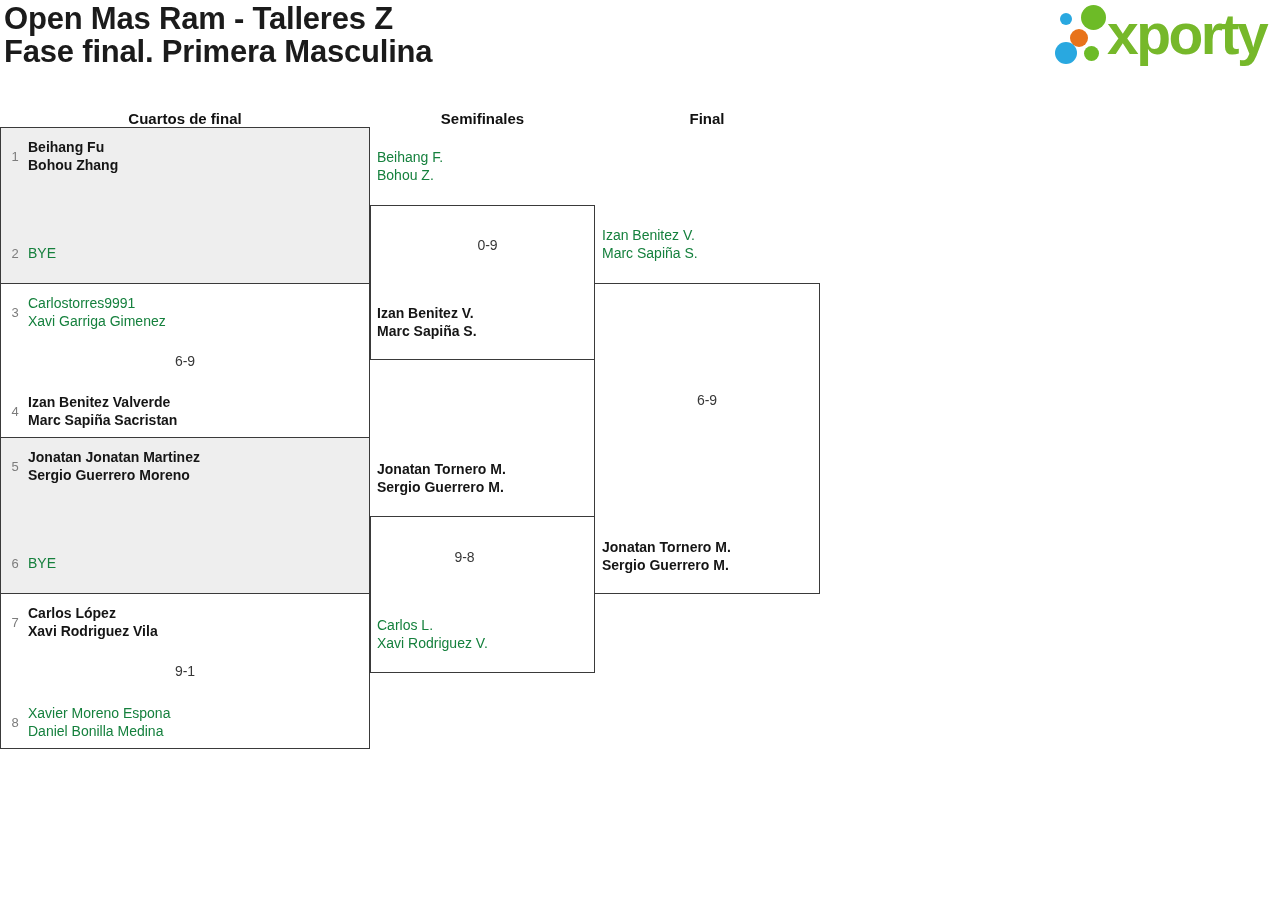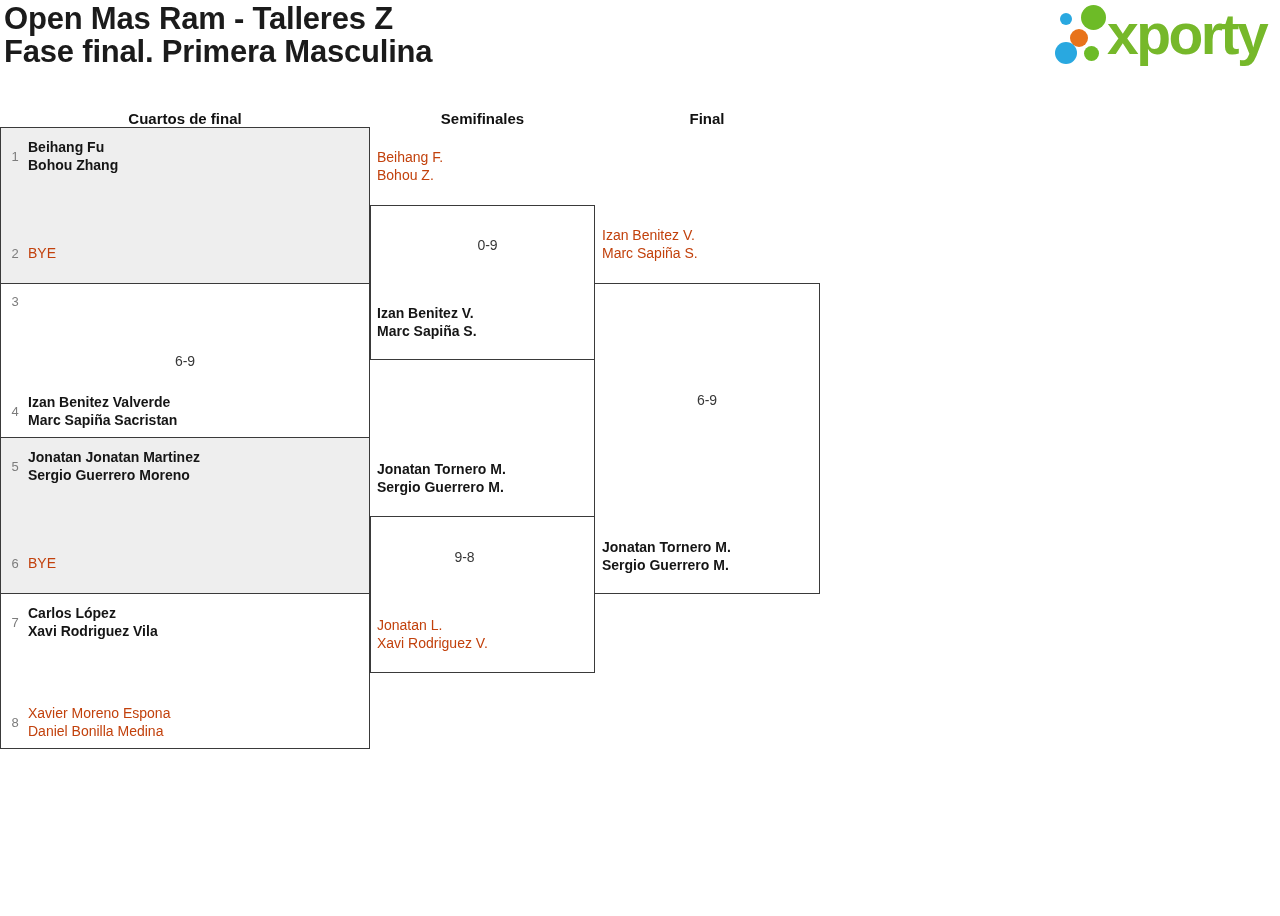--- a/index.html
+++ b/index.html
@@ -25,21 +25,21 @@
 
   
   .box { position:absolute; border:1px solid #3a3a3a; background:#fff; }
   .box.shaded { background:#eeeeee; }
 
   .slot { position:absolute; left:8px; right:4px; display:flex; align-items:center; gap:7px; }
   .slot.top { top:10px; }
   .slot.bottom { bottom:8px; }
   .slot.bottom.single { padding-bottom:13px; }
   .seed { flex:none; width:12px; text-align:center; font-size:13px; color:#7c7c7c; }
-  .team span { display:block; font-size:14px; line-height:18px; color:#c2410c; white-space:nowrap; }
+  .team span { display:block; font-size:14px; line-height:18px; color:#15803d; white-space:nowrap; }
   .team.bold span { font-weight:bold; color:#151515; }
 
   .score-center { position:absolute; left:0; right:0; top:50%; transform:translateY(-50%);
                   text-align:center; font-size:14px; color:#373737; }
   .score-free { position:absolute; text-align:center; font-size:14px; line-height:18px; color:#373737; }
 
   .team.free { position:absolute; }
 </style>
 </head>
 <body>
@@ -78,20 +78,24 @@
       <div class="team">
         <span>BYE</span>
         <span></span>
       </div>
     </div>
   </div>
 
   <div class="box" style="left:0; top:283px; width:370px; height:155px;">
     <div class="slot top">
       <span class="seed">3</span>
+      <div class="team">
+        <span>Carlostorres9991</span>
+        <span>Xavi Garriga Gimenez</span>
+      </div>
     </div>
     <div class="score-center">6-9</div>
     <div class="slot bottom">
       <span class="seed">4</span>
       <div class="team bold">
         <span>Izan Benitez Valverde</span>
         <span>Marc Sapiña Sacristan</span>
       </div>
     </div>
   </div>
@@ -115,20 +119,21 @@
   </div>
 
   <div class="box" style="left:0; top:593px; width:370px; height:156px;">
     <div class="slot top">
       <span class="seed">7</span>
       <div class="team bold">
         <span>Carlos López</span>
         <span>Xavi Rodriguez Vila</span>
       </div>
     </div>
+    <div class="score-center">9-1</div>
     <div class="slot bottom">
       <span class="seed">8</span>
       <div class="team">
         <span>Xavier Moreno Espona</span>
         <span>Daniel Bonilla Medina</span>
       </div>
     </div>
   </div>
 
   <div class="box" style="left:370px; top:205px; width:225px; height:155px;"></div>
@@ -143,21 +148,21 @@
     <span>Izan Benitez V.</span>
     <span>Marc Sapiña S.</span>
   </div>
 
   <div class="team free bold" style="left:377px; top:460px;">
     <span>Jonatan Tornero M.</span>
     <span>Sergio Guerrero M.</span>
   </div>
   <div class="score-free" style="left:370px; width:189px; top:548px;">9-8</div>
   <div class="team free" style="left:377px; top:616px;">
-    <span>Jonatan L.</span>
+    <span>Carlos L.</span>
     <span>Xavi Rodriguez V.</span>
   </div>
 
   <div class="box" style="left:594px; top:283px; width:226px; height:311px;"></div>
 
   <div class="team free" style="left:602px; top:226px;">
     <span>Izan Benitez V.</span>
     <span>Marc Sapiña S.</span>
   </div>
   <div class="score-free" style="left:594px; width:226px; top:391px;">6-9</div>

